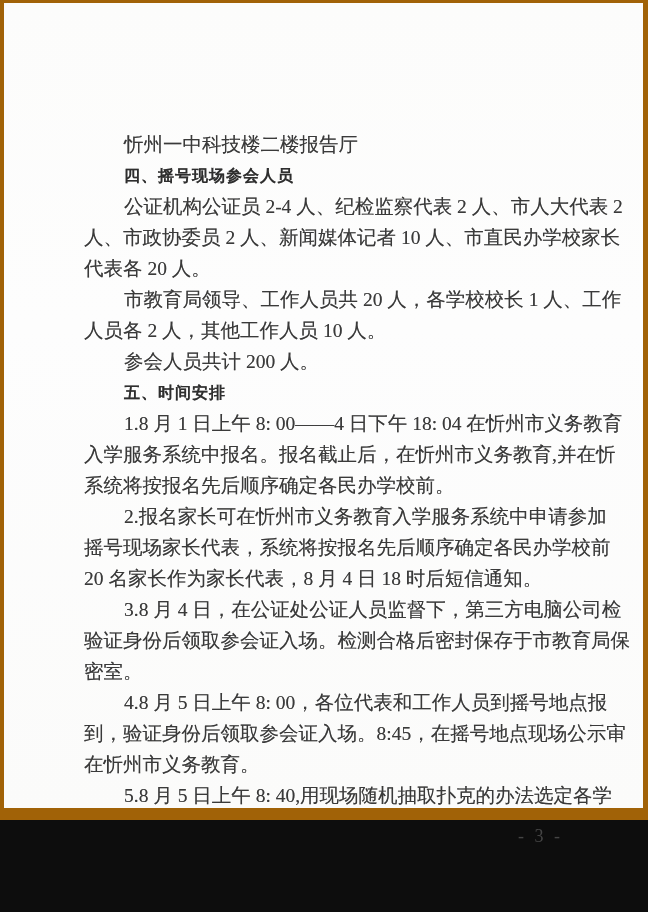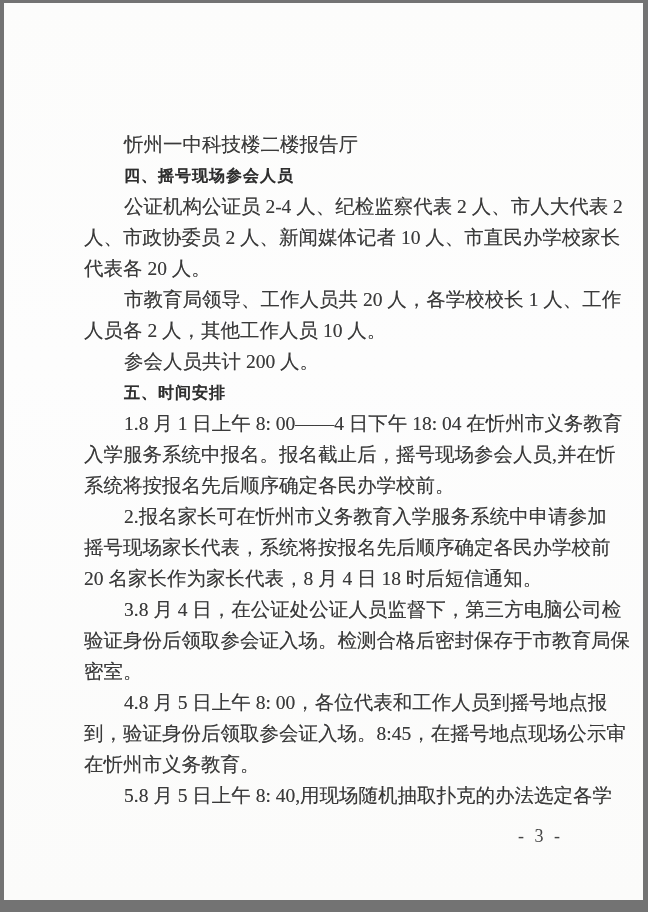--- a/index.html
+++ b/index.html
@@ -9,22 +9,22 @@
   body {
     width: 648px;
     height: 912px;
     overflow: hidden;
     background: #0d0d0d;
     font-family: "Liberation Serif", "DejaVu Serif", serif;
   }
   .scan {
     position: relative;
     width: 648px;
-    height: 912px;
-    background: #737373;
+    height: 820px;
+    background: #a16207;
   }
   
   .paper {
     position: absolute;
     left: 4px;
     top: 3px;
     right: 5px;
     bottom: 12px;
     background: #fdfdfc;
     background-image: linear-gradient(180deg, #fcfcfb 0%, #fdfdfd 40%, #fbfbfa 100%);
@@ -72,21 +72,21 @@
         <div class="line indent">忻州一中科技楼二楼报告厅</div>
         <div class="line indent bold">四、摇号现场参会人员</div>
         <div class="line indent">公证机构公证员 2-4 人、纪检监察代表 2 人、市人大代表 2</div>
         <div class="line">人、市政协委员 2 人、新闻媒体记者 10 人、市直民办学校家长</div>
         <div class="line">代表各 20 人。</div>
         <div class="line indent">市教育局领导、工作人员共 20 人，各学校校长 1 人、工作</div>
         <div class="line">人员各 2 人，其他工作人员 10 人。</div>
         <div class="line indent">参会人员共计 200 人。</div>
         <div class="line indent bold">五、时间安排</div>
         <div class="line indent">1.8 月 1 日上午 8: 00——4 日下午 18: 04 在忻州市义务教育</div>
-        <div class="line">入学服务系统中报名。报名截止后，摇号现场参会人员,并在忻</div>
+        <div class="line">入学服务系统中报名。报名截止后，在忻州市义务教育,并在忻</div>
         <div class="line">系统将按报名先后顺序确定各民办学校前。</div>
         <div class="line indent">2.报名家长可在忻州市义务教育入学服务系统中申请参加</div>
         <div class="line">摇号现场家长代表，系统将按报名先后顺序确定各民办学校前</div>
         <div class="line">20 名家长作为家长代表，8 月 4 日 18 时后短信通知。</div>
         <div class="line indent">3.8 月 4 日，在公证处公证人员监督下，第三方电脑公司检</div>
         <div class="line">验证身份后领取参会证入场。检测合格后密封保存于市教育局保</div>
         <div class="line">密室。</div>
         <div class="line indent">4.8 月 5 日上午 8: 00，各位代表和工作人员到摇号地点报</div>
         <div class="line">到，验证身份后领取参会证入场。8:45，在摇号地点现场公示审</div>
         <div class="line">在忻州市义务教育。</div>

